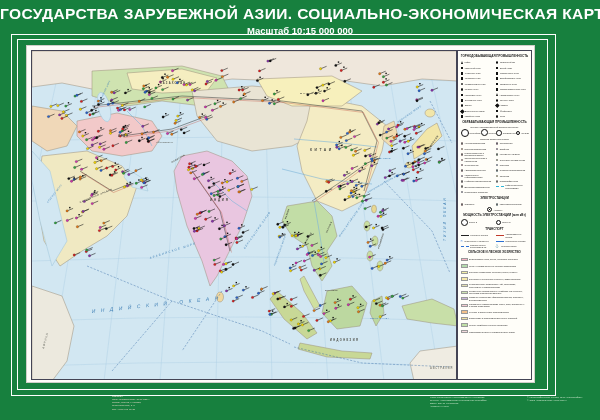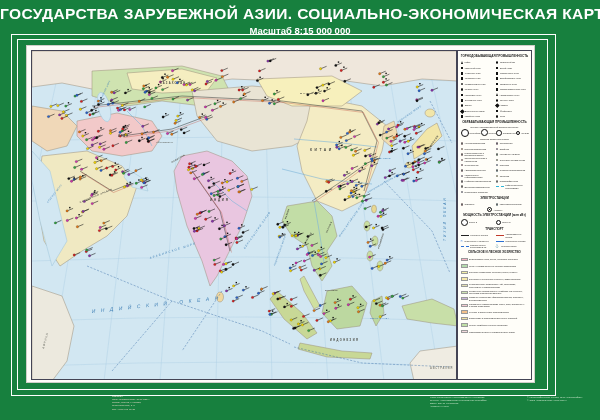--- a/index.html
+++ b/index.html
@@ -46,21 +46,21 @@
   .footBlock{position:absolute;font-size:2.4px;line-height:1.3;white-space:nowrap;}
   #footLeft{left:112px;top:395px;color:#e8d8c8;}
   #footCenter{left:430px;top:396px;color:#cfe8cf;}
   #footRight{left:527px;top:396px;color:#cfe8cf;}
   svg text{font-family:"Liberation Sans",sans-serif;}
 </style>
 </head>
 <body>
 
 <div class="title">ГОСУДАРСТВА ЗАРУБЕЖНОЙ АЗИИ. СОЦИАЛЬНО-ЭКОНОМИЧЕСКАЯ КАРТА</div>
-<div class="subtitle">Масштаб 8:15 000 000</div>
+<div class="subtitle">Масштаб 10:15 000 000</div>
 
 <div class="pinstripe" id="ps2"></div>
 <div class="pinstripe" id="ps1"></div>
 
 <div class="sheet">
   <div class="mapArea" id="mapArea"><svg xmlns="http://www.w3.org/2000/svg" width="426" height="330" viewBox="0 0 426 330">
         <rect width="426" height="330" fill="#d2e7f2"></rect>
         <line x1="-40" y1="330" x2="30.840000000000003" y2="0" stroke="#a8cde2" stroke-width="0.4"></line>
         <line x1="16" y1="330" x2="71.16" y2="0" stroke="#a8cde2" stroke-width="0.4"></line>
         <line x1="72" y1="330" x2="111.48" y2="0" stroke="#a8cde2" stroke-width="0.4"></line>

